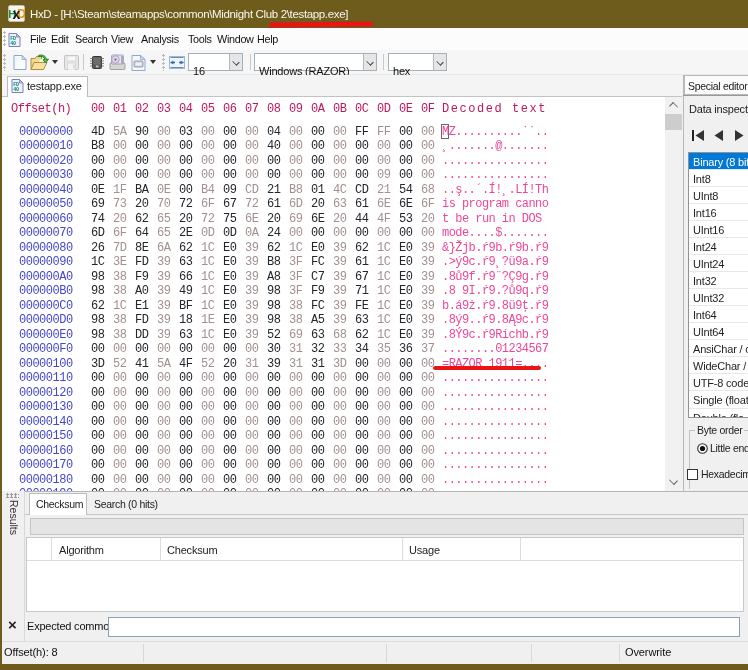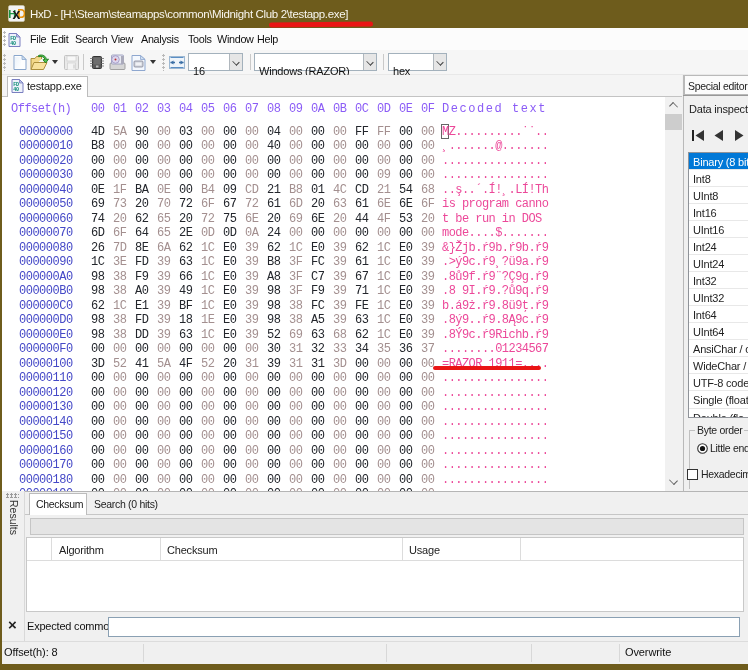--- a/index.html
+++ b/index.html
@@ -24,21 +24,21 @@
 .combo .cb{position:absolute;right:0;top:0;width:13px;height:16px;background:#e6e6e6;border-left:1px solid #b0b7bd}
 .combo .cv{position:absolute;right:3px;top:5px;width:6px;height:6px;border-right:1.4px solid #3c3c3c;border-bottom:1.4px solid #3c3c3c;transform:rotate(45deg) scale(1,.75);transform-origin:center}
 .combo .ct{position:absolute;left:4px;top:11px;font-size:11px;letter-spacing:-0.2px;color:#111}
 
 #tabstrip{left:2px;top:75px;width:680px;height:22px;background:#f4f4f4}
 #tabline{left:2px;top:96px;width:680px;height:1px;background:#c3c3c3}
 #tab1{left:7px;top:76px;width:81px;height:21px;background:#fff;border:1px solid #bcbcbc;border-bottom:none;z-index:2}
 
 #hexarea{left:0;top:97px;width:665px;height:393.5px;background:#fff;overflow:hidden}
 .mono{font-family:"Liberation Mono",monospace;font-size:12px;letter-spacing:-0.5px;line-height:14.5px;white-space:pre}
-#hexhead{position:absolute;left:0;top:4.5px;height:14px;width:100%;color:#8b5cf6}
+#hexhead{position:absolute;left:0;top:4.5px;height:14px;width:100%;color:#be185d}
 #hexhead i,#hexhead b{position:absolute;font-style:normal;font-weight:inherit}
 .hr{position:absolute;left:0;height:14.5px;width:100%}
 .hr i,.hr b,.hr u{position:absolute;top:0;font-style:normal;font-weight:400;text-decoration:none}
 .hr .o{left:19px;color:#4549c7}
 .hr .e{color:#23262c}
 .hr .f{color:#a38f8f}
 .hr .t{left:442px;color:#ec4899;letter-spacing:-0.55px}
 #caret{left:440.5px;top:27px;width:8px;height:15px;border:1px solid #666;background:transparent}
 #redline2{left:433px;top:268.5px;width:108px;height:4.5px;background:#e91515;border-radius:2px}
 

